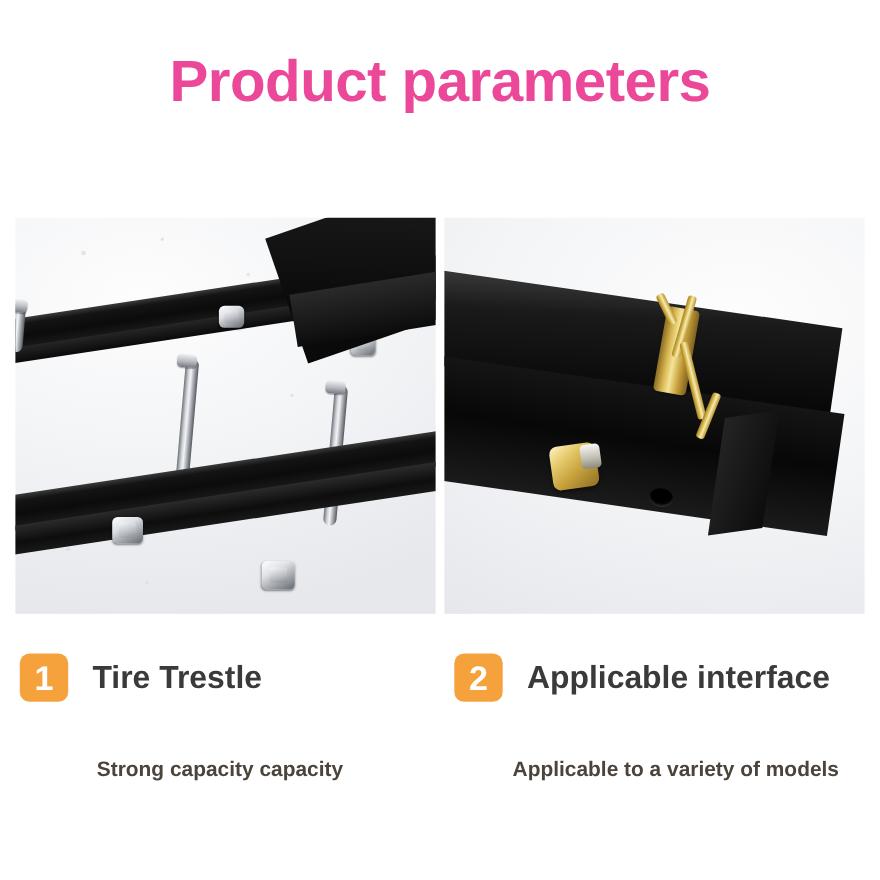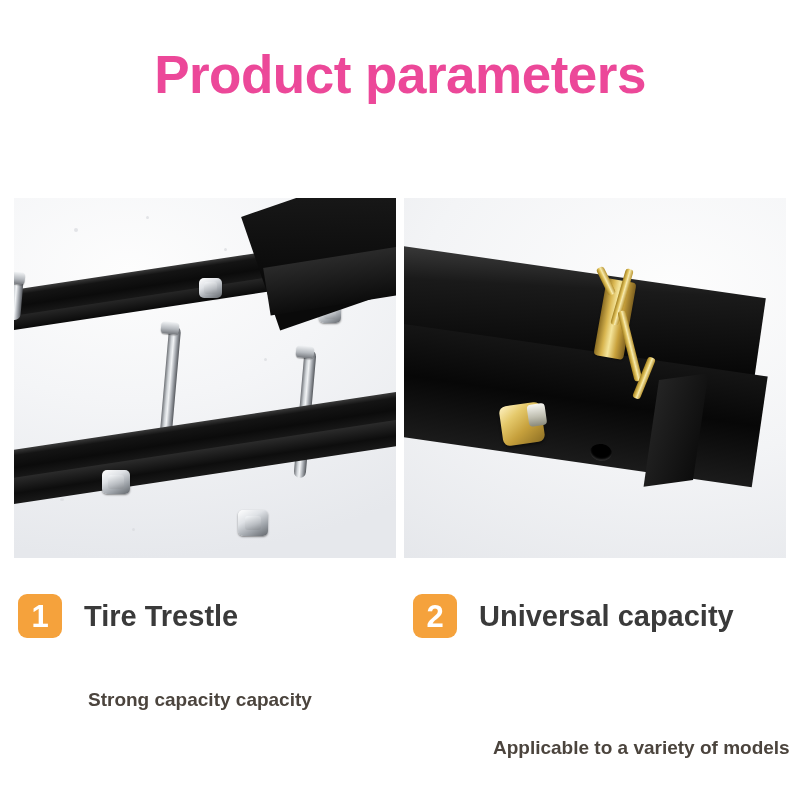--- a/index.html
+++ b/index.html
@@ -273,21 +273,21 @@
   }
   .feature-caption {
     position: absolute;
     top: 689px;
     font-size: 19px;
     font-weight: bold;
     color: #4b443d;
     white-space: nowrap;
   }
   .caption-1 { left: 88px; }
-  .caption-2 { left: 493px; margin-top: 48px; }
+  .caption-2 { left: 466px; }
 </style>
 </head>
 <body>
 
 <div class="page">
 
   <div class="page-title">Product parameters</div>
 
   <div class="photo-row">
 
@@ -342,18 +342,18 @@
     <div class="feature-head">
       <div class="badge">1</div>
       <div class="feature-title">Tire Trestle</div>
     </div>
   </div>
   <div class="feature-caption caption-1">Strong capacity capacity</div>
 
   <div class="feature feature-2">
     <div class="feature-head">
       <div class="badge">2</div>
-      <div class="feature-title">Universal capacity</div>
+      <div class="feature-title">Applicable interface</div>
     </div>
   </div>
   <div class="feature-caption caption-2">Applicable to a variety of models</div>
 
 </div>
 
 </body></html>

